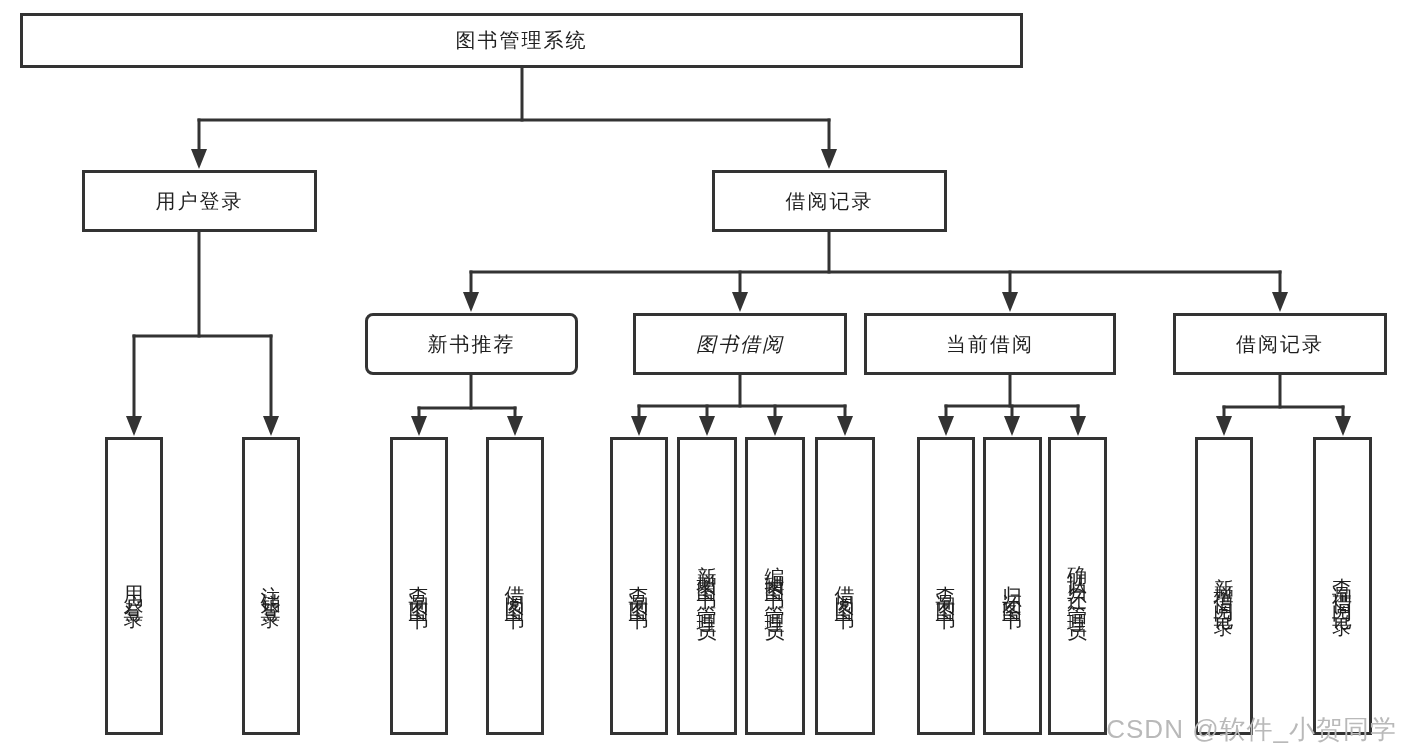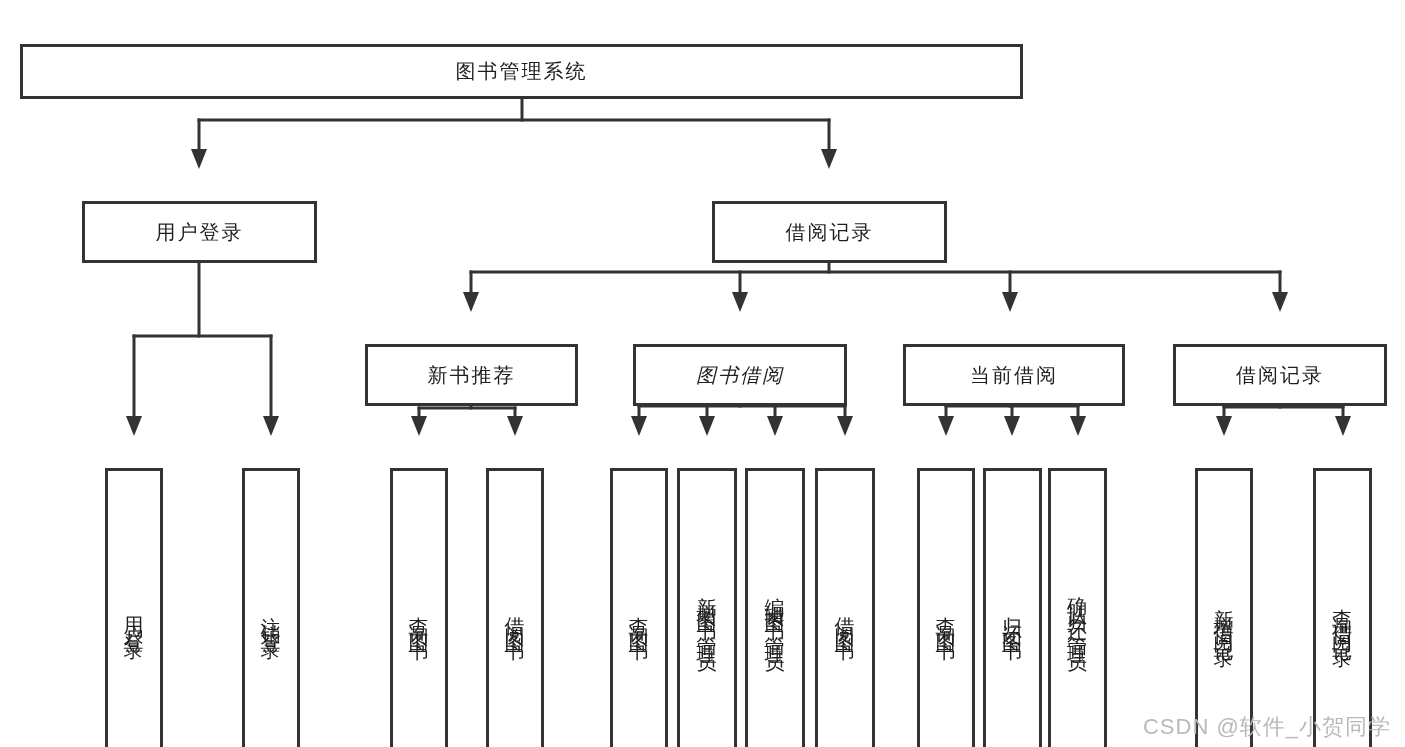--- a/index.html
+++ b/index.html
@@ -20,39 +20,38 @@
   .box {
     position: absolute;
     box-sizing: border-box;
     border: 3px solid var(--line, #333333);
     background: #ffffff;
     display: flex;
     align-items: center;
     justify-content: center;
     color: var(--text, #1f1f1f);
     z-index: 1;
-    margin-top: 31px;
   }
   .box.h {
     font-size: 20px;
     letter-spacing: 2px;
     white-space: nowrap;
   }
   .box.v {
     writing-mode: vertical-rl;
     text-orientation: mixed;
     font-size: 20px;
     letter-spacing: 8px;
     line-height: 1;
   }
   #watermark {
     position: absolute;
-    right: 14px;
+    right: 8px;
     top: 712px;
-    font-size: 22px;
+    font-size: 26px;
     letter-spacing: 1px;
     color: var(--wm, #b9b9b9);
     z-index: 3;
     white-space: nowrap;
     text-align: center;
   }
 </style>
 </head>
 <body>
 
@@ -111,23 +110,23 @@
       <polygon points="1224,436 1216,416 1232,416" fill="#333333"></polygon>
       <line x1="1343" y1="407" x2="1343" y2="418" stroke="#333333" stroke-width="3" stroke-linecap="square"></line>
       <polygon points="1343,436 1335,416 1351,416" fill="#333333"></polygon>
     </svg>
 
   <div class="box h" style="left:20px; top:13px; width:1003px; height:55px;">图书管理系统</div>
 
   <div class="box h" style="left:82px; top:170px; width:235px; height:62px;">用户登录</div>
   <div class="box h" style="left:712px; top:170px; width:235px; height:62px;">借阅记录</div>
 
-  <div class="box h" style="left:365px; top:313px; width:213px; height:62px;">新书推荐</div>
+  <div class="box h" style="left:365px; top:313px; width:213px; height:62px;border-radius:8px;">新书推荐</div>
   <div class="box h" style="left:633px; top:313px; width:214px; height:62px;font-style:italic;">图书借阅</div>
-  <div class="box h" style="left:903px; top:313px; width:222px; height:62px;">当前借阅</div>
+  <div class="box h" style="left:864px; top:313px; width:252px; height:62px;">当前借阅</div>
   <div class="box h" style="left:1173px; top:313px; width:214px; height:62px;">借阅记录</div>
 
   <div class="box v" style="left:105px; top:437px; width:58px; height:298px;">用户登录</div>
   <div class="box v" style="left:242px; top:437px; width:58px; height:298px;">注销登录</div>
 
   <div class="box v" style="left:390px; top:437px; width:58px; height:298px;">查询图书</div>
   <div class="box v" style="left:486px; top:437px; width:58px; height:298px;">借阅图书</div>
 
   <div class="box v" style="left:610px; top:437px; width:58px; height:298px;">查询图书</div>
   <div class="box v" style="left:677px; top:437px; width:60px; height:298px;">新增图书（管理员）</div>

